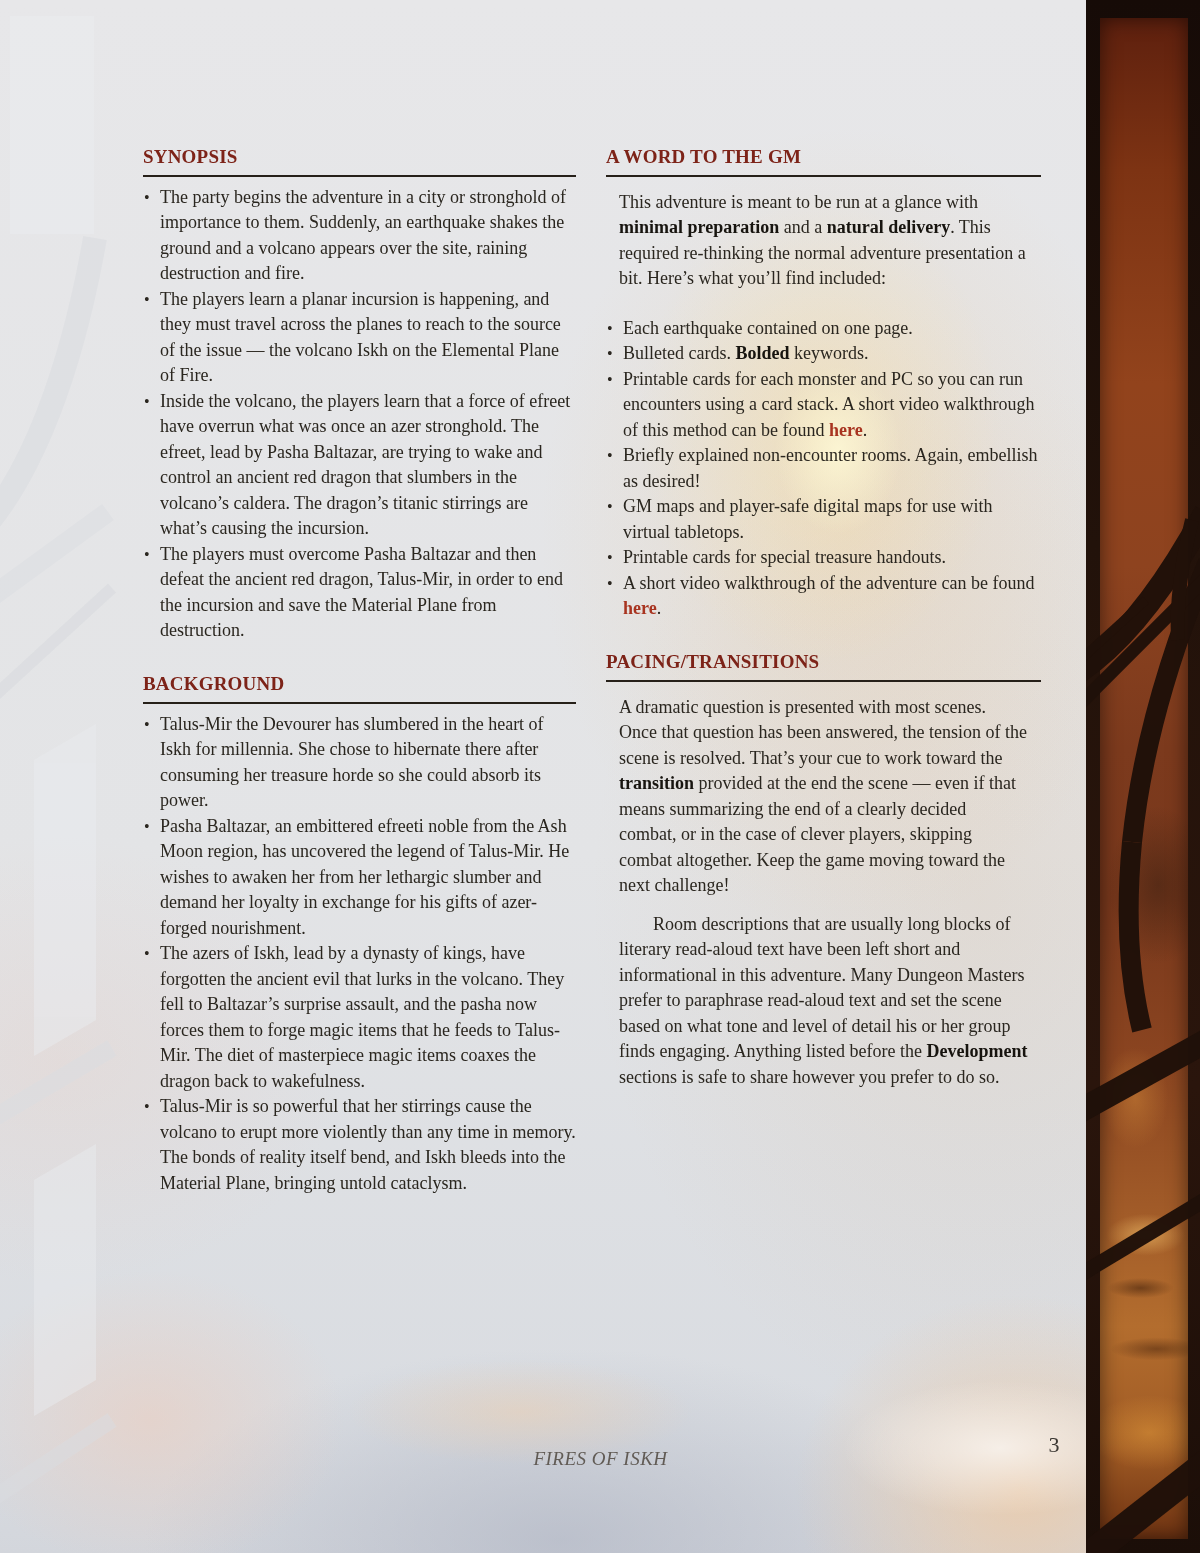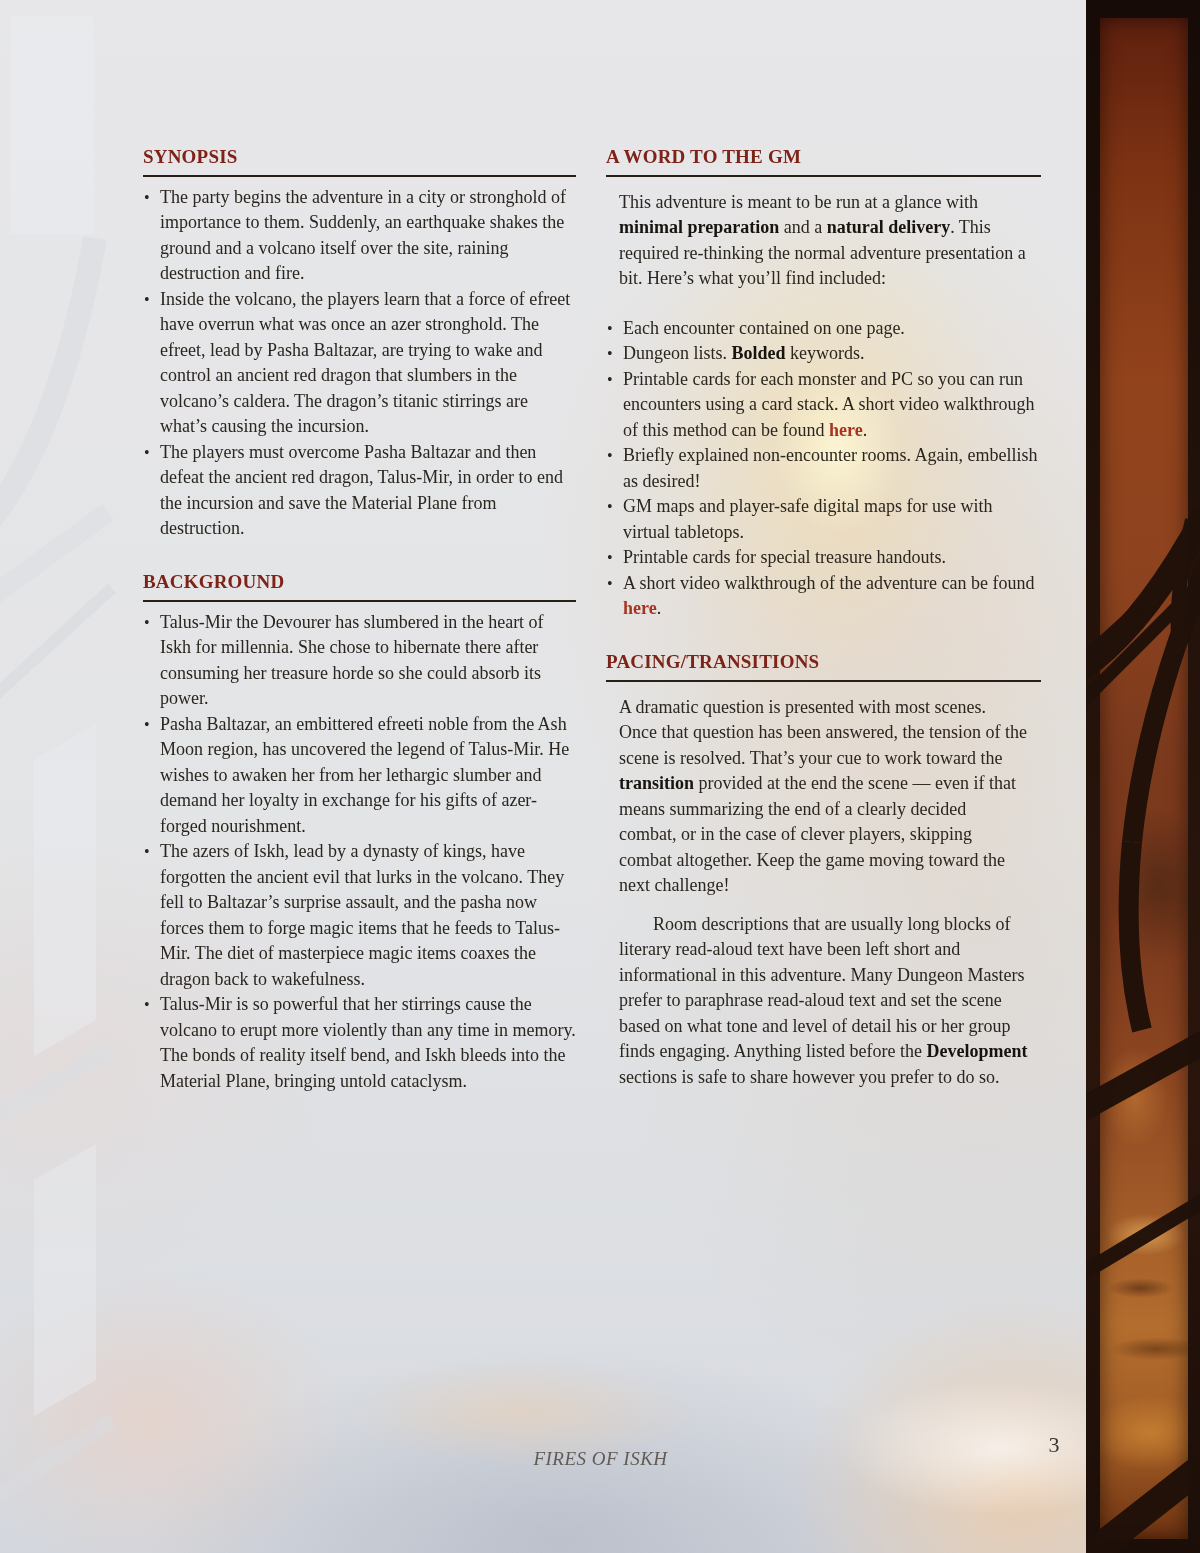--- a/index.html
+++ b/index.html
@@ -113,21 +113,22 @@
       </g>
     </svg>
   </div>
 
   <div class="content">
     <div class="column column-left">
         <section class="section">
           <h2 class="heading">SYNOPSIS</h2>
           <div class="rule"></div>
           <ul class="bullets">
-            <li class="bullet"><span>The party begins the adventure in a city or stronghold of importance to them. Suddenly, an earthquake shakes the ground and a volcano itself over the site, raining destruction and fire.</span></li>
+            <li class="bullet"><span>The party begins the adventure in a city or stronghold of importance to them. Suddenly, an earthquake shakes the ground and a volcano appears over the site, raining destruction and fire.</span></li>
+            <li class="bullet"><span>The players learn a planar incursion is happening, and they must travel across the planes to reach to the source of the issue — the volcano Iskh on the Elemental Plane of Fire.</span></li>
             <li class="bullet"><span>Inside the volcano, the players learn that a force of efreet have overrun what was once an azer stronghold. The efreet, lead by Pasha Baltazar, are trying to wake and control an ancient red dragon that slumbers in the volcano’s caldera. The dragon’s titanic stirrings are what’s causing the incursion.</span></li>
             <li class="bullet"><span>The players must overcome Pasha Baltazar and then defeat the ancient red dragon, Talus-Mir, in order to end the incursion and save the Material Plane from destruction.</span></li>
           </ul>
         </section>
         <section class="section">
           <h2 class="heading">BACKGROUND</h2>
           <div class="rule"></div>
           <ul class="bullets">
             <li class="bullet"><span>Talus-Mir the Devourer has slumbered in the heart of Iskh for millennia. She chose to hibernate there after consuming her treasure horde so she could absorb its power.</span></li>
             <li class="bullet"><span>Pasha Baltazar, an embittered efreeti noble from the Ash Moon region, has uncovered the legend of Talus-Mir. He wishes to awaken her from her lethargic slumber and demand her loyalty in exchange for his gifts of azer-forged nourishment.</span></li>
@@ -135,22 +136,22 @@
             <li class="bullet"><span>Talus-Mir is so powerful that her stirrings cause the volcano to erupt more violently than any time in memory. The bonds of reality itself bend, and Iskh bleeds into the Material Plane, bringing untold cataclysm.</span></li>
           </ul>
         </section>
       </div>
     <div class="column column-right">
         <section class="section">
           <h2 class="heading">A WORD TO THE GM</h2>
           <div class="rule"></div>
           <p class="para"><span>This adventure is meant to be run at a glance with </span><strong>minimal preparation</strong><span> and a </span><strong>natural delivery</strong><span>. This required re-thinking the normal adventure presentation a bit. Here’s what you’ll find included:</span></p>
           <ul class="bullets gap">
-            <li class="bullet"><span>Each encounter contained on one page.</span></li>
-            <li class="bullet"><span>Dungeon lists. </span><strong>Bolded</strong><span> keywords.</span></li>
+            <li class="bullet"><span>Each earthquake contained on one page.</span></li>
+            <li class="bullet"><span>Bulleted cards. </span><strong>Bolded</strong><span> keywords.</span></li>
             <li class="bullet"><span>Printable cards for each monster and PC so you can run encounters using a card stack. A short video walkthrough of this method can be found </span><a href="#" class="link">here</a><span>.</span></li>
             <li class="bullet"><span>Briefly explained non-encounter rooms. Again, embellish as desired!</span></li>
             <li class="bullet"><span>GM maps and player-safe digital maps for use with virtual tabletops.</span></li>
             <li class="bullet"><span>Printable cards for special treasure handouts.</span></li>
             <li class="bullet"><span>A short video walkthrough of the adventure can be found </span><a href="#" class="link">here</a><span>.</span></li>
           </ul>
         </section>
         <section class="section">
           <h2 class="heading">PACING/TRANSITIONS</h2>
           <div class="rule"></div>

